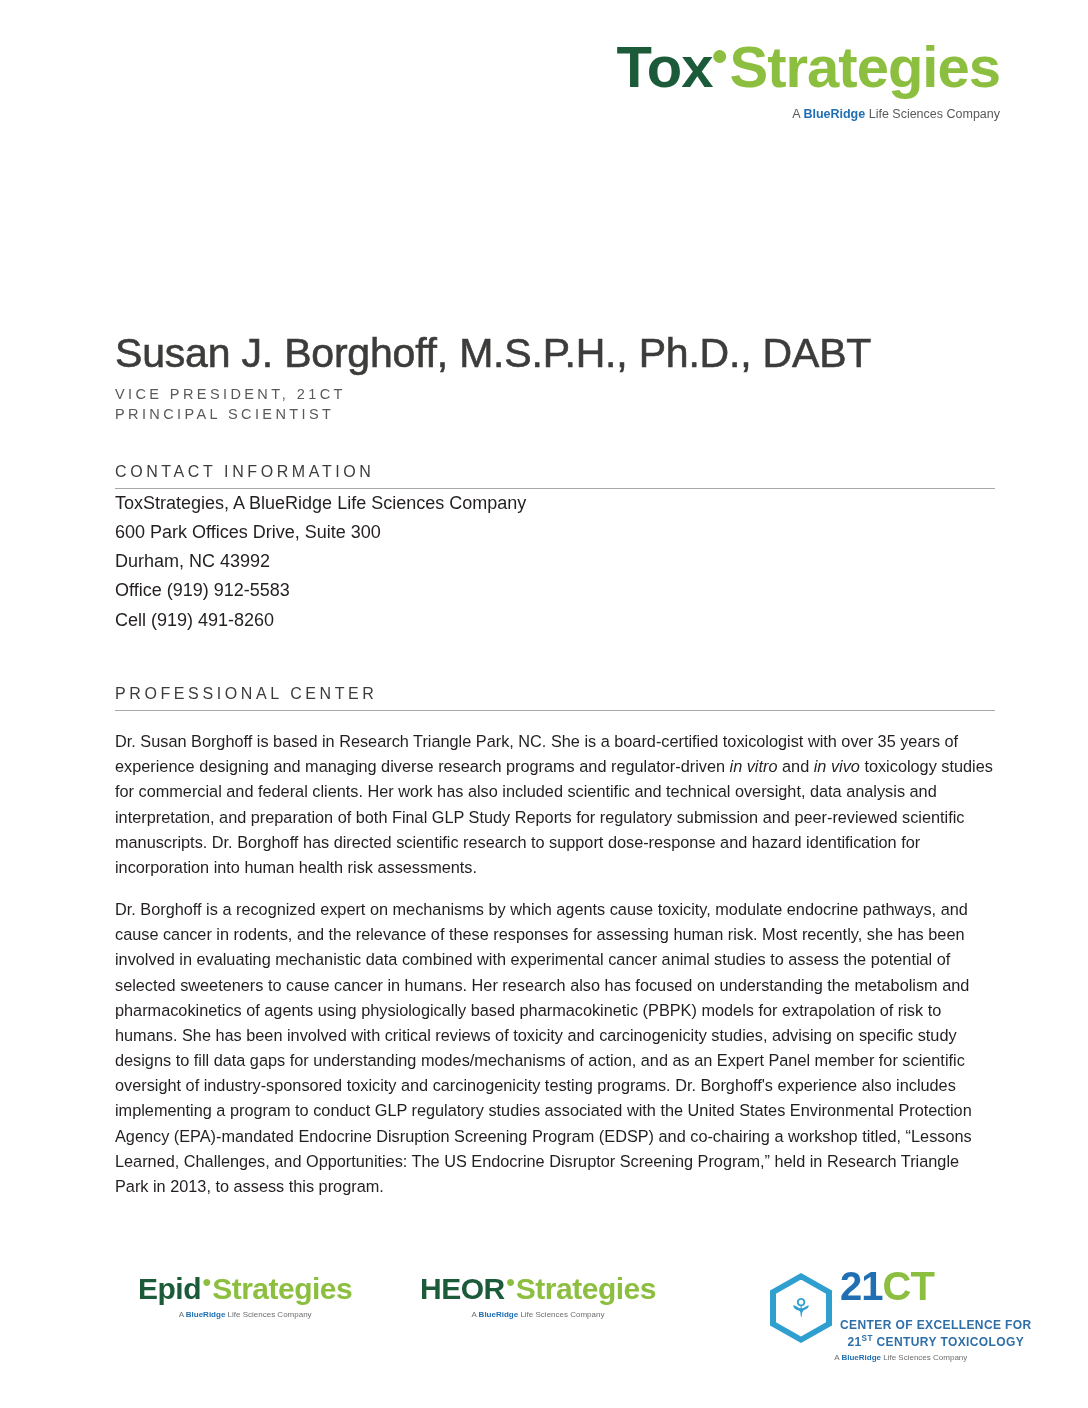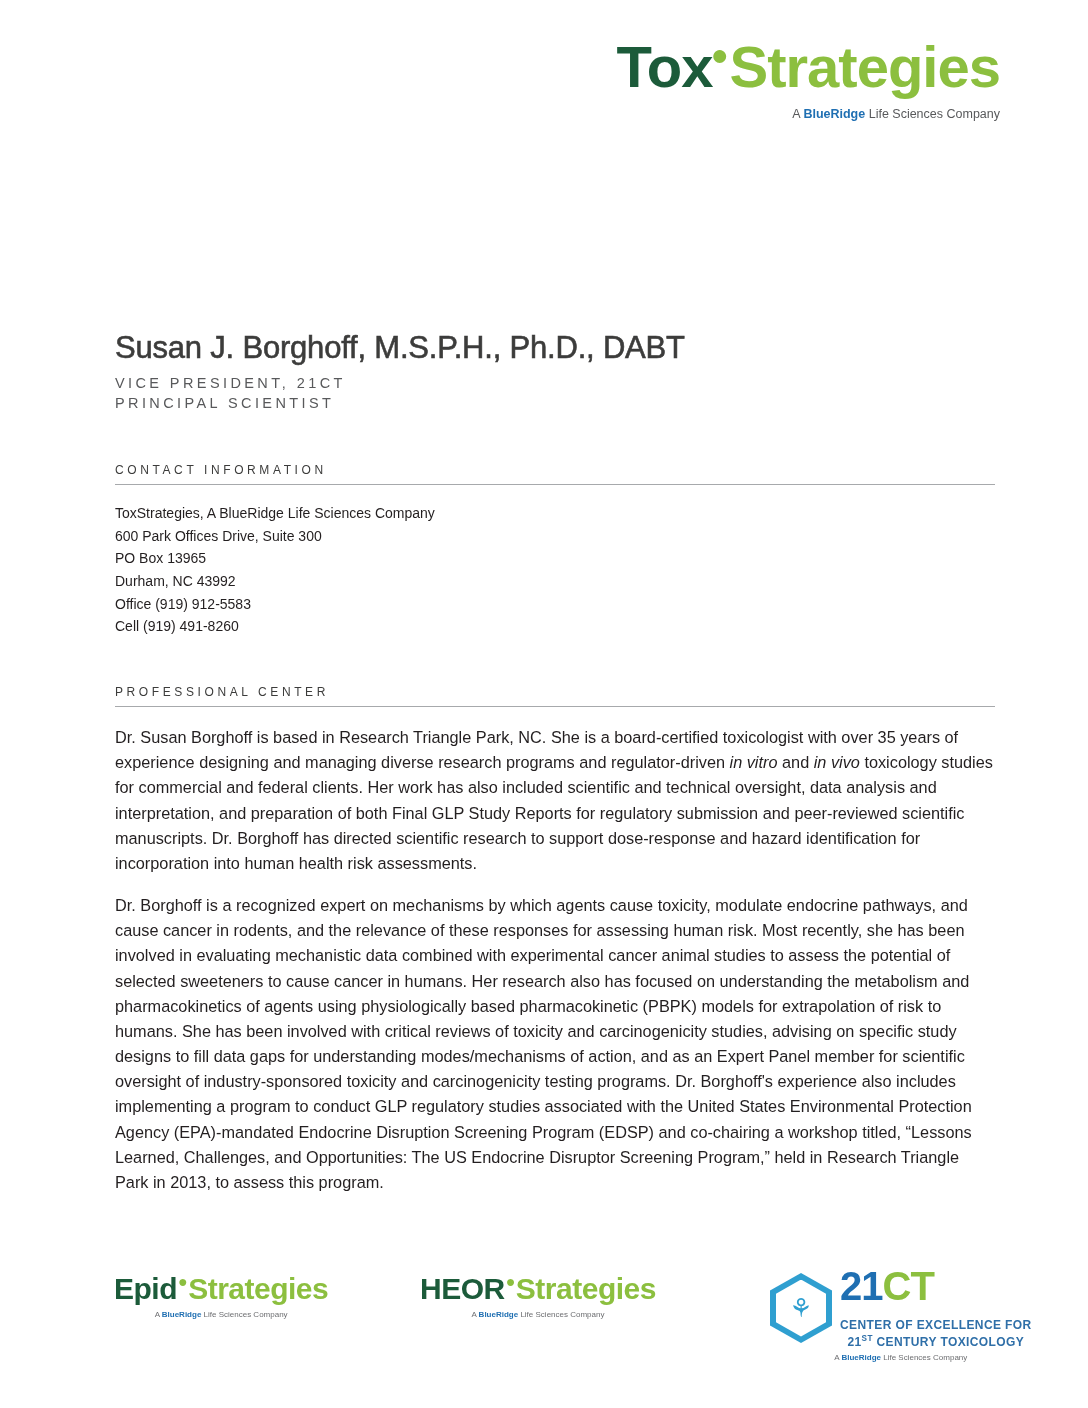--- a/index.html
+++ b/index.html
@@ -66,53 +66,52 @@
   }
 
   
   .name-block {
     position: absolute;
     top: 330px;
     left: 115px;
     width: 880px;
   }
   .person-name {
-    font-size: 31px;
+    font-size: 41px;
     color: #3c3c3b;
     letter-spacing: -0.2px;
     white-space: nowrap;
     -webkit-text-stroke: 0.6px #3c3c3b;
   }
   .person-title {
     margin-top: 8px;
     font-size: 14.5px;
     letter-spacing: 3.4px;
     color: #58595b;
     line-height: 1.35;
   }
 
   
   .section {
     position: absolute;
     left: 115px;
     width: 880px;
   }
   .section-heading {
-    font-size: 12px;
+    font-size: 16px;
     letter-spacing: 3.6px;
     color: #3c3c3b;
     padding-bottom: 7px;
     border-bottom: 1.4px solid #a7a9ac;
   }
 
   
   #contact { top: 463px; }
   .contact-lines {
-    margin-top: 17px;
-    font-size: 14px;
+    font-size: 18px;
     line-height: 1.62;
     color: #231f20;
   }
   .contact-email {
     color: #2f6fa8;
     text-decoration: underline;
   }
 
   
   #profile { top: 685px; }
@@ -136,21 +135,21 @@
     left: 0;
     right: 0;
     bottom: 52px;
     height: 90px;
   }
   .footer-logo {
     position: absolute;
     text-align: center;
     line-height: 1;
   }
-  .epid { left: 114px; top: 8px; }
+  .epid { left: 138px; top: 8px; }
   .heor { left: 420px; top: 8px; }
   .ct21 { left: 770px; top: 0px; }
 
   .mini-wordmark {
     font-family: "Liberation Sans", sans-serif;
     font-weight: bold;
     font-size: 30px;
     white-space: nowrap;
     letter-spacing: -0.5px;
   }
@@ -245,21 +244,20 @@
       <div>VICE PRESIDENT, 21CT</div>
       <div>PRINCIPAL SCIENTIST</div>
     </div>
   </div>
 
   <div class="section" id="contact">
     <div class="section-heading">CONTACT INFORMATION</div>
     <div class="contact-lines">
       <div>ToxStrategies, A BlueRidge Life Sciences Company</div>
       <div>600 Park Offices Drive, Suite 300</div>
-      <div>PO Box 13965</div>
       <div>Durham, NC 43992</div>
       <div>Office (919) 912-5583</div>
       <div>Cell (919) 491-8260</div>
     </div>
   </div>
 
   <div class="section" id="profile">
     <div class="section-heading">PROFESSIONAL CENTER</div>
     <div class="profile-body">
       <p><span>Dr. Susan Borghoff is based in Research Triangle Park, NC. She is a board-certified toxicologist with over 35 years of experience designing and managing diverse research programs and regulator-driven </span><i>in vitro</i><span> and </span><i>in vivo</i><span> toxicology studies for commercial and federal clients. Her work has also included scientific and technical oversight, data analysis and interpretation, and preparation of both Final GLP Study Reports for regulatory submission and peer-reviewed scientific manuscripts. Dr. Borghoff has directed scientific research to support dose-response and hazard identification for incorporation into human health risk assessments.</span></p>

